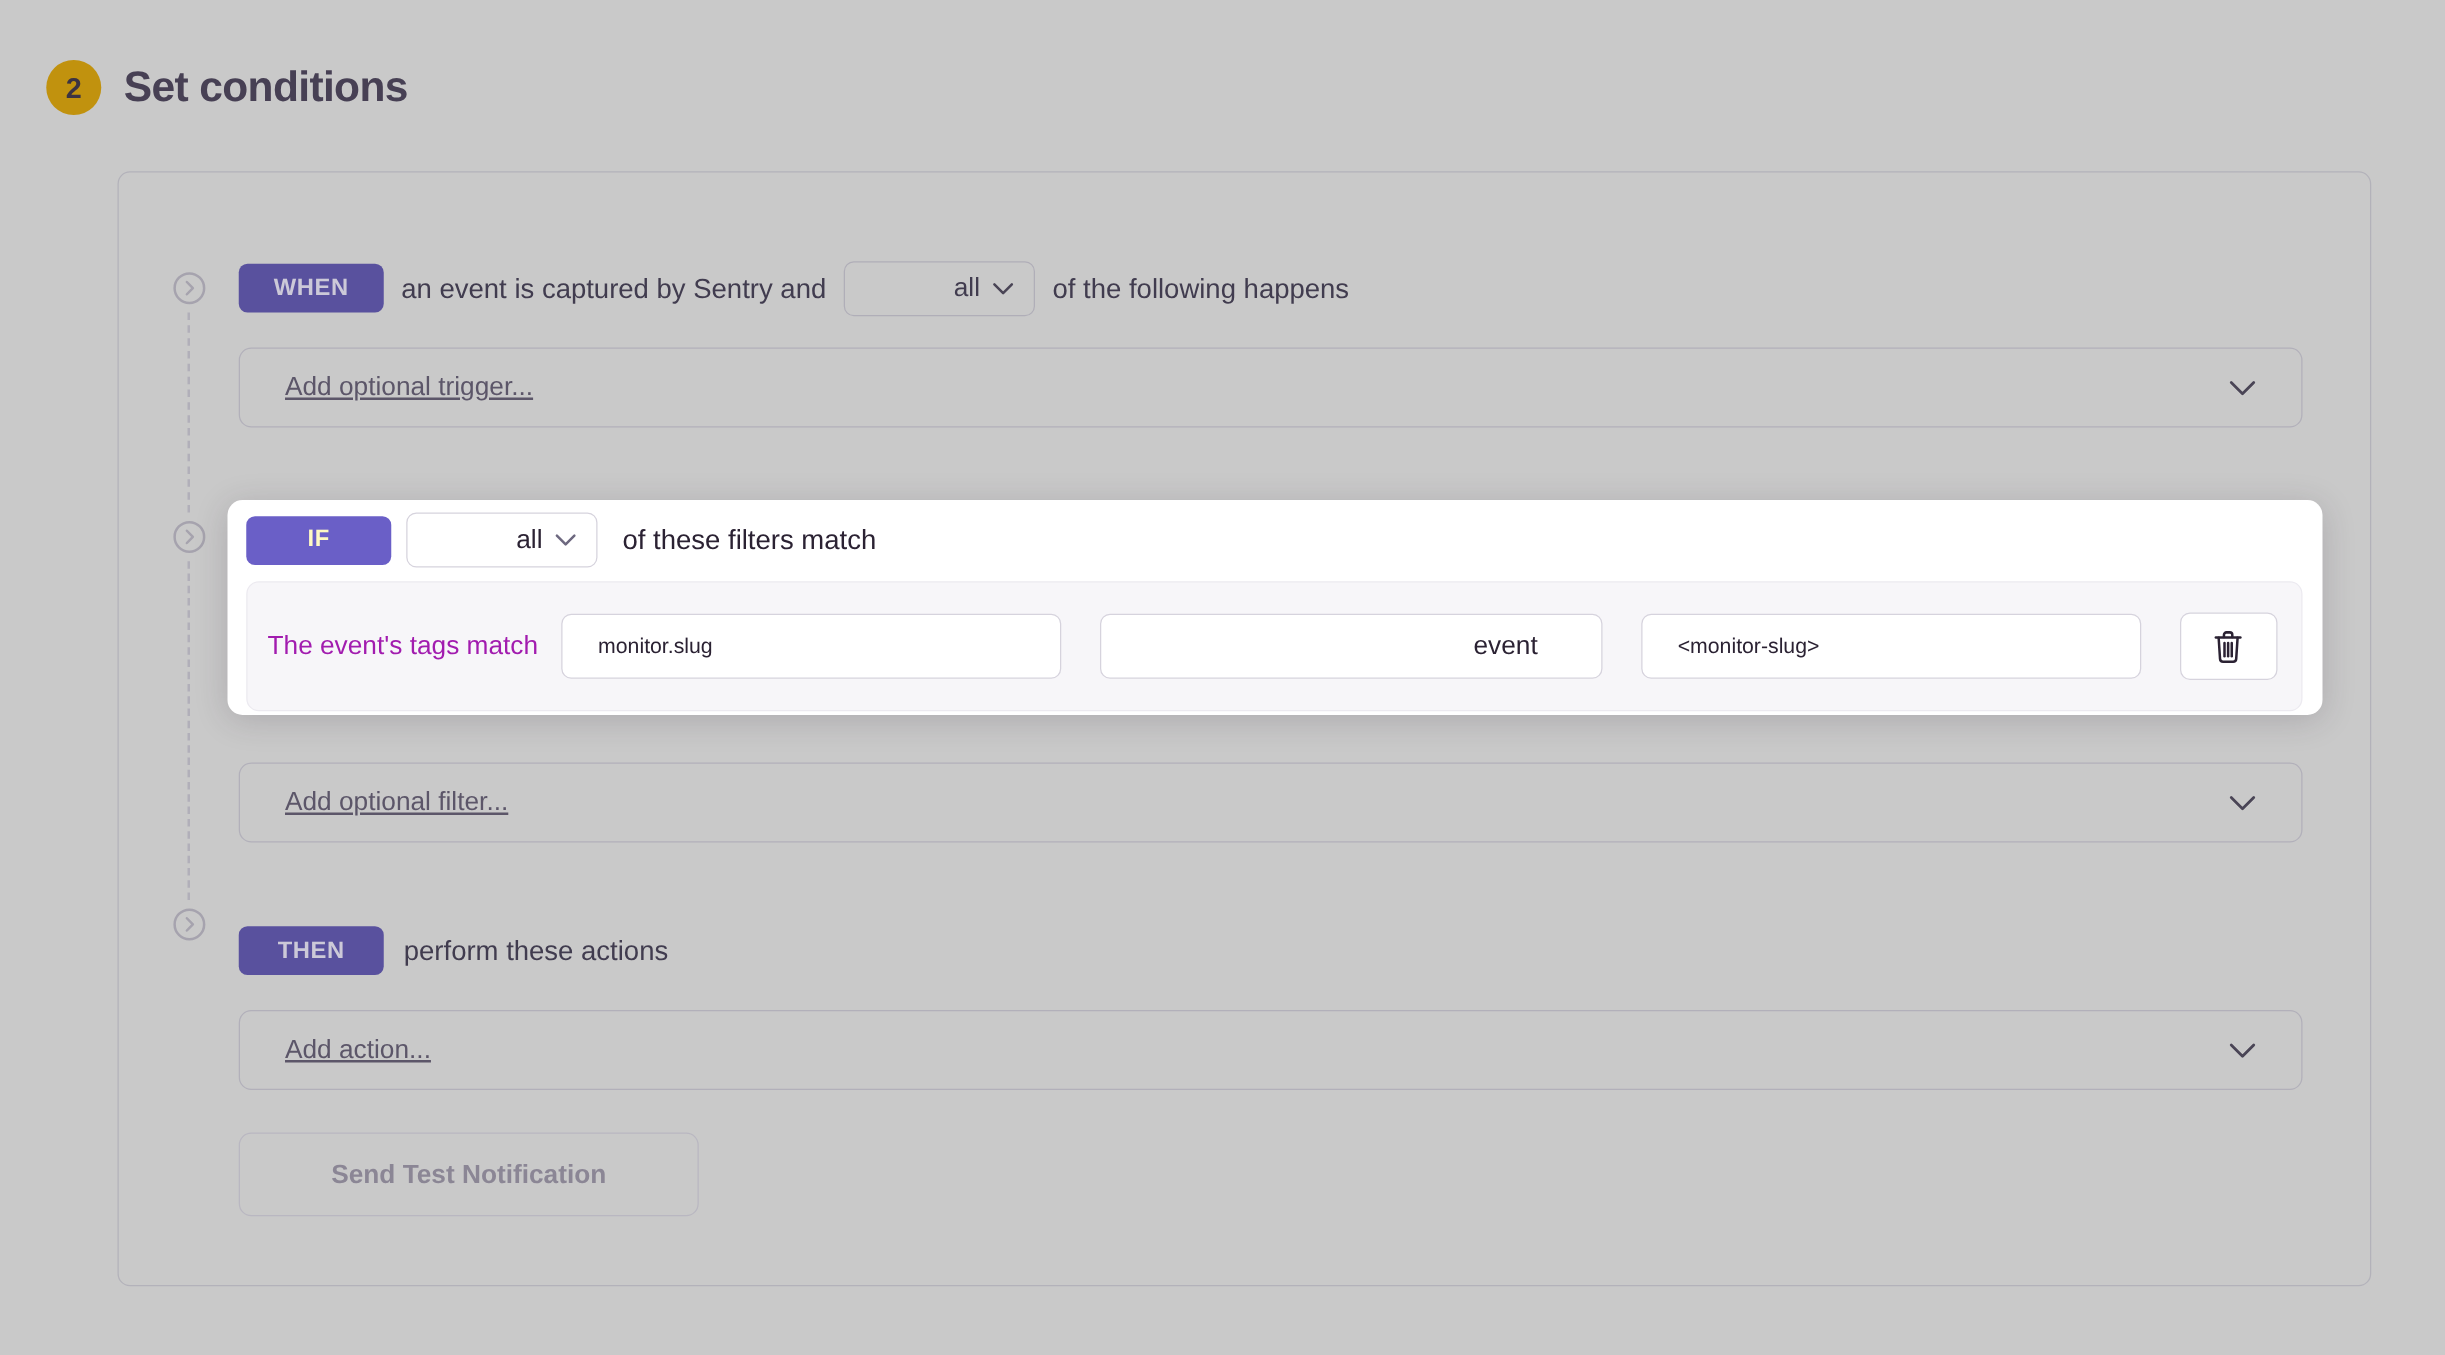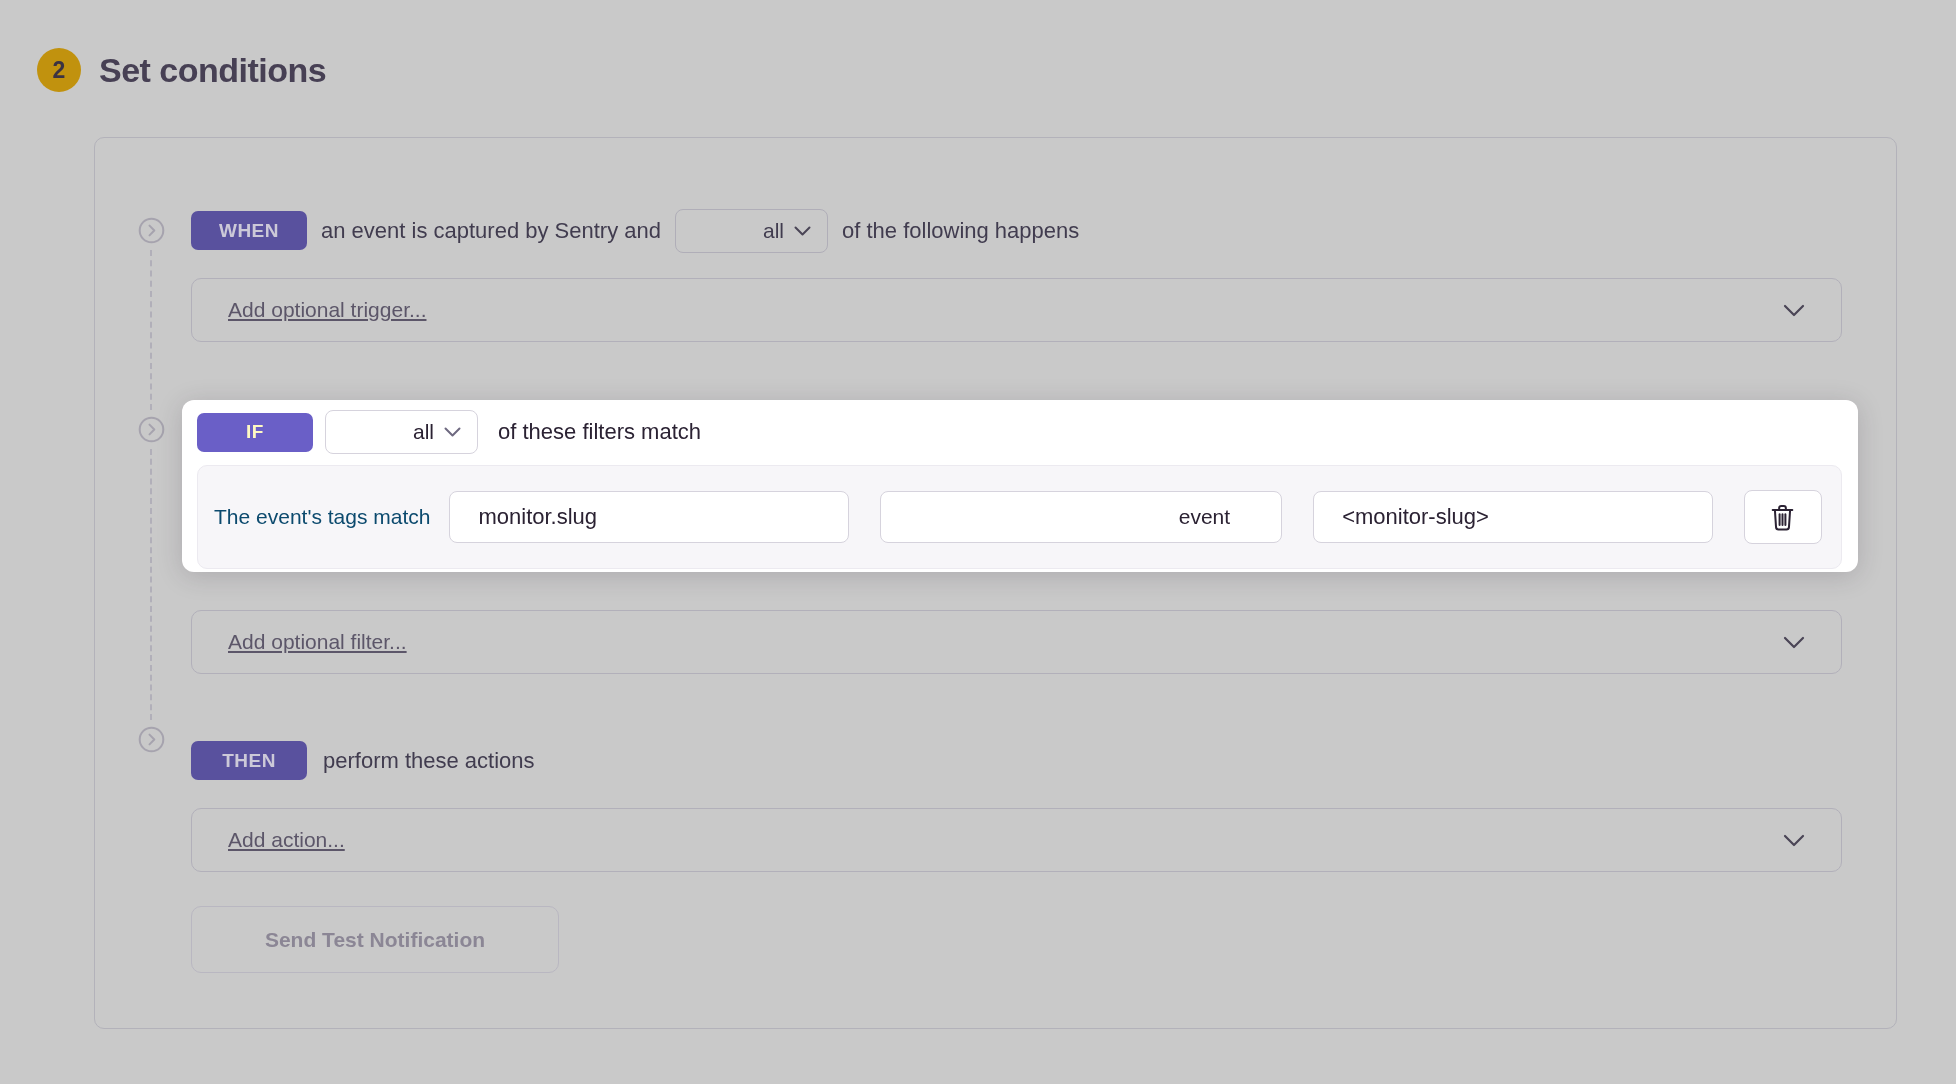--- a/index.html
+++ b/index.html
@@ -79,24 +79,24 @@
   .badge.vivid { background:#6a5fc7; color:#fef9c3; }
   .select.light { width:153px; border:1px solid #d6d3dd; background:#fff; color:#2b2233; }
   .select.light svg { stroke:#6e6980; }
   .if-text { font-size:22px; color:#2b2233; margin-left:8px; }
 
   .filter-row {
     margin-top:11px; height:104px; background:#f7f6f9;
     border:1px solid #eceaf0; border-radius:10px;
     display:flex; align-items:center; gap:31px; padding:0 19px 0 16px;
   }
-  .filter-label { font-size:21px; color:#0c4a6e; flex:none; margin-right:-12px; }
+  .filter-label { font-size:21px; color:#a21caf; flex:none; margin-right:-12px; }
   .text-input {
     flex:1; height:52px; border:1px solid #d6d3dd; border-radius:8px;
-    background:#fff; font-size:22px; color:#2b2233; padding:0 20px 0 28px;
+    background:#fff; font-size:17px; color:#2b2233; padding:0 20px 0 28px;
     font-family:"Liberation Sans", sans-serif; outline:none;
   }
   .select.grow { flex:1; height:52px; border:1px solid #d6d3dd; background:#fff; color:#2b2233; padding:0 22px 0 28px; }
   .icon-btn {
     width:78px; height:54px; flex:none; background:#fff;
     border:1px solid #d6d3dd; border-radius:8px; cursor:pointer;
     display:flex; align-items:center; justify-content:center;
   }
 
   

